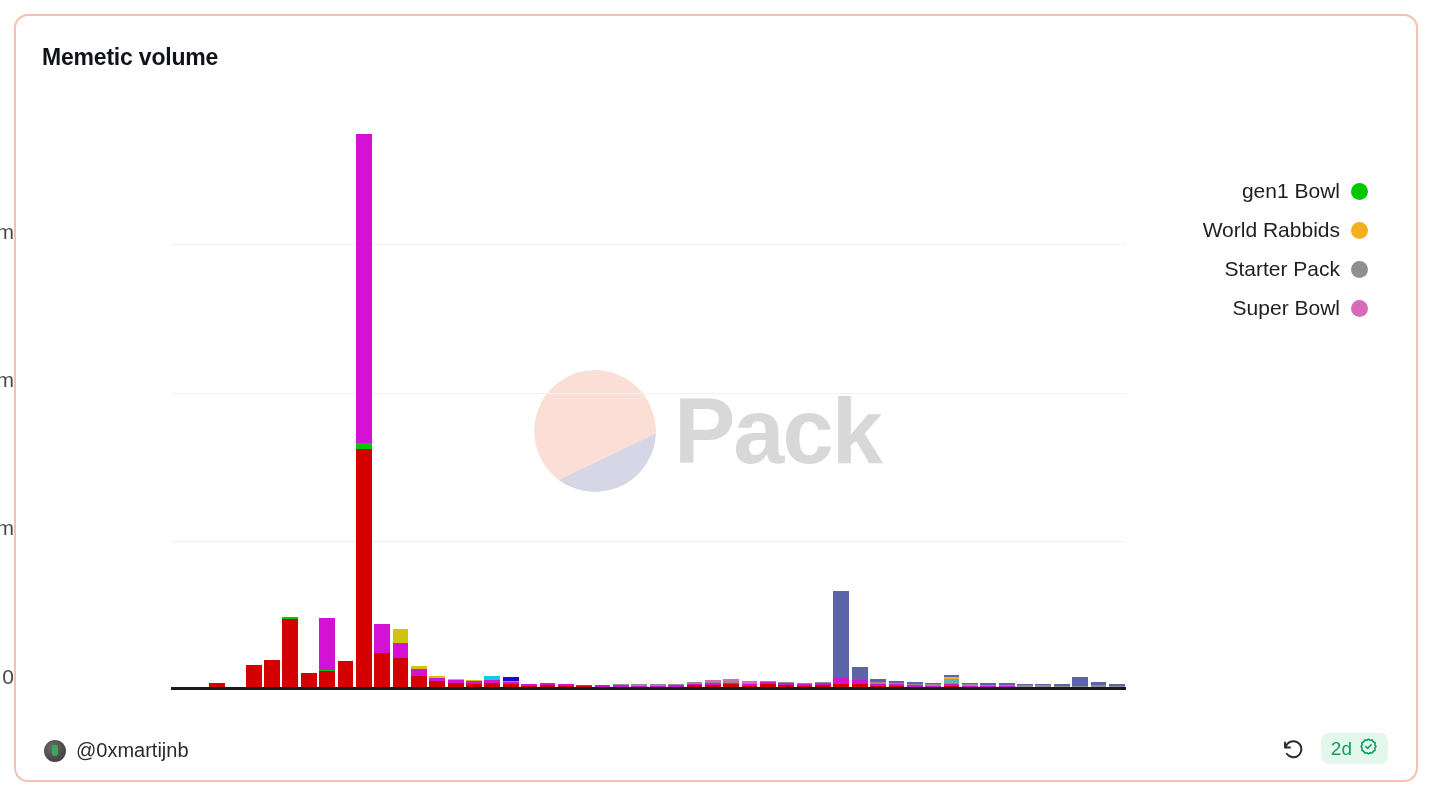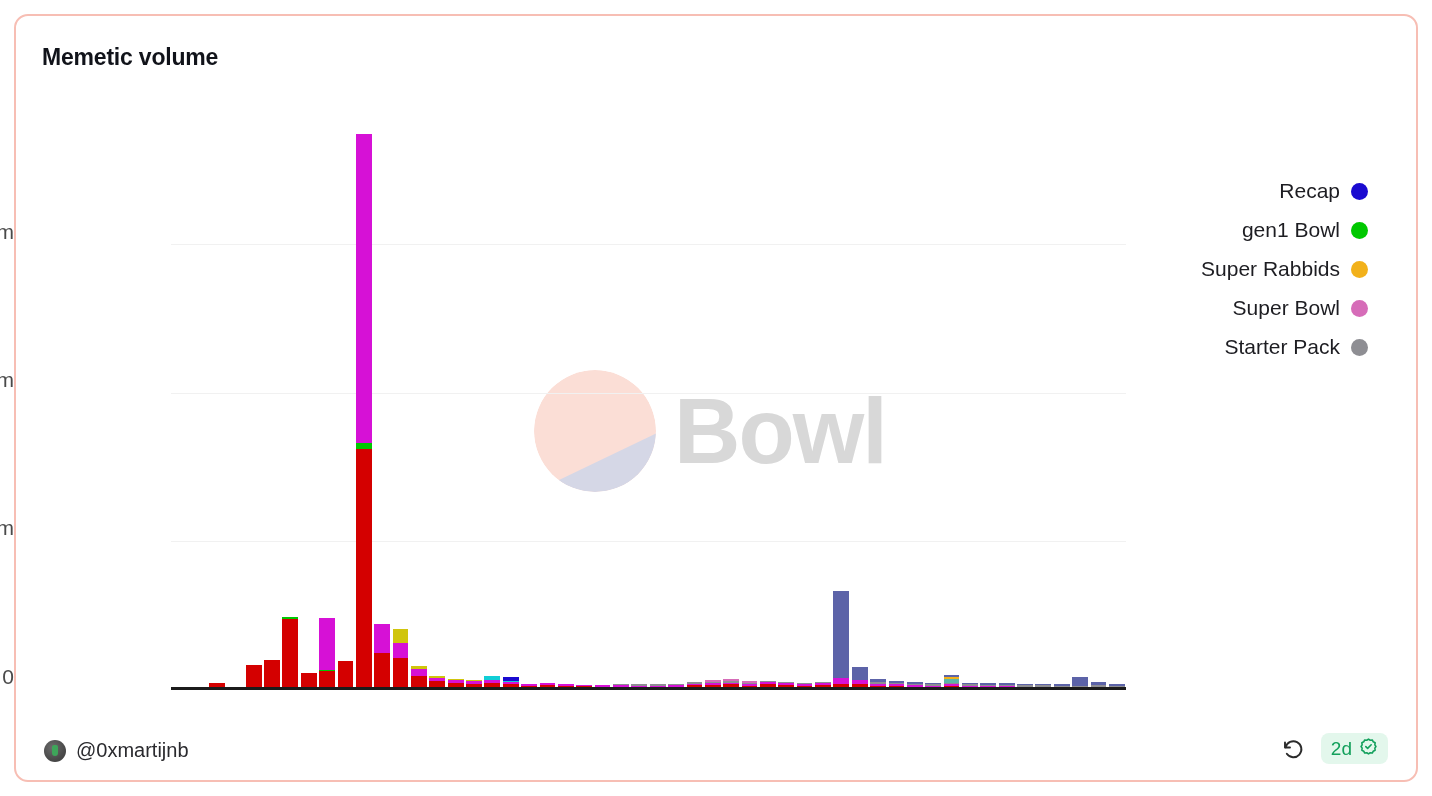--- a/index.html
+++ b/index.html
@@ -173,21 +173,21 @@
             <clipPath id="cc">
               <circle cx="50" cy="50" r="50"></circle>
             </clipPath>
           </defs>
         <g clip-path="url(#cc)">
           <rect x="0" y="0" width="100" height="100" fill="#fbded6"></rect>
           <polygon points="0,100 100,52 100,100" fill="#d5d7e6"></polygon>
         </g>
       </svg>
     </div>
-    <div id="wm-text">Bowl</div>
+    <div id="wm-text">Pack</div>
   </div>
 
   <div id="plot">
     <div id="gridlines">
         <div class="gridline" style="bottom: 148.205px;"></div>
         <div class="gridline" style="bottom: 296.41px;"></div>
         <div class="gridline" style="bottom: 444.615px;"></div>
       </div>
     <div id="bars">
         <div class="bar" style="left: 19.651px; width: 15.7942px;">
@@ -450,38 +450,34 @@
         <div class="ytick" style="bottom: 0px; margin-bottom: -0.5em;">0</div>
         <div class="ytick" style="bottom: 148.205px; margin-bottom: -0.5em;">2m</div>
         <div class="ytick" style="bottom: 296.41px; margin-bottom: -0.5em;">4m</div>
         <div class="ytick" style="bottom: 444.615px; margin-bottom: -0.5em;">6m</div>
       </div>
     <div id="xticks"></div>
   </div>
 
   <div id="legend">
       <div class="legend-item">
-        <span class="legend-label">Recap</span>
-        <span class="legend-dot" style="background: rgb(26, 10, 208);"></span>
-      </div>
-      <div class="legend-item">
         <span class="legend-label">gen1 Bowl</span>
         <span class="legend-dot" style="background: rgb(0, 200, 0);"></span>
       </div>
       <div class="legend-item">
-        <span class="legend-label">Super Rabbids</span>
+        <span class="legend-label">World Rabbids</span>
         <span class="legend-dot" style="background: rgb(242, 177, 26);"></span>
+      </div>
+      <div class="legend-item">
+        <span class="legend-label">Starter Pack</span>
+        <span class="legend-dot" style="background: rgb(142, 142, 147);"></span>
       </div>
       <div class="legend-item">
         <span class="legend-label">Super Bowl</span>
         <span class="legend-dot" style="background: rgb(214, 108, 184);"></span>
-      </div>
-      <div class="legend-item">
-        <span class="legend-label">Starter Pack</span>
-        <span class="legend-dot" style="background: rgb(142, 142, 147);"></span>
       </div>
     </div>
 
   <div id="footer-left">
     <div id="avatar"></div>
     <div id="username">@0xmartijnb</div>
   </div>
 
   <div id="footer-right">
     <span style="cursor:pointer;">

